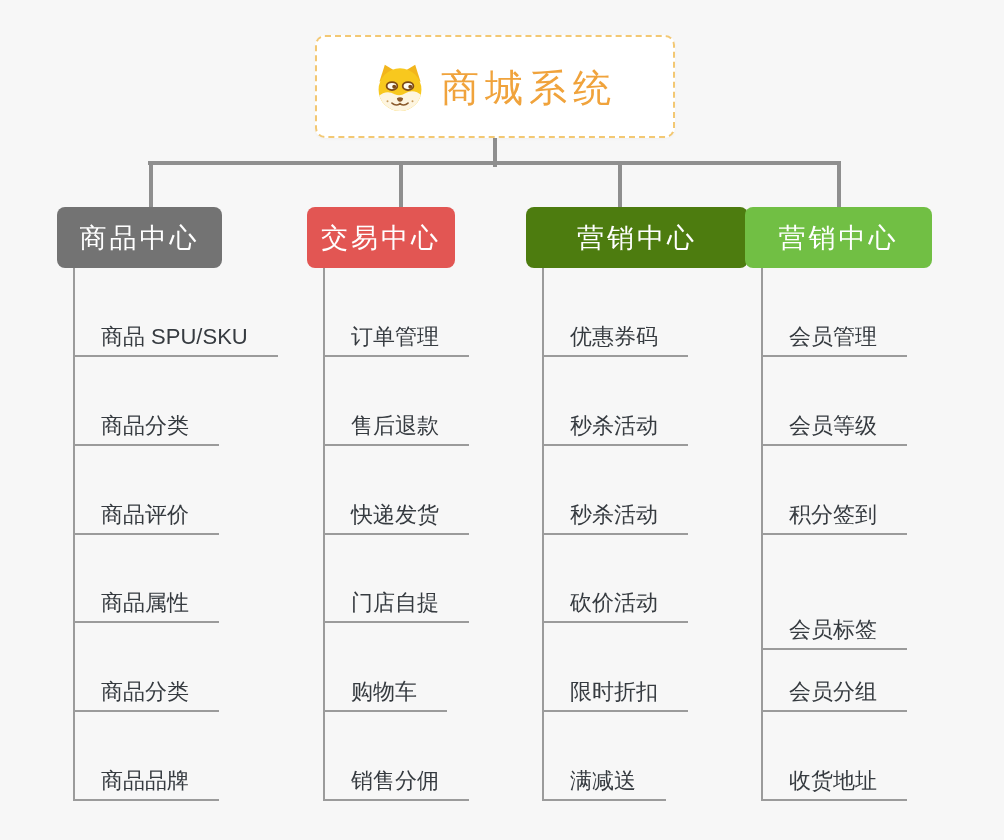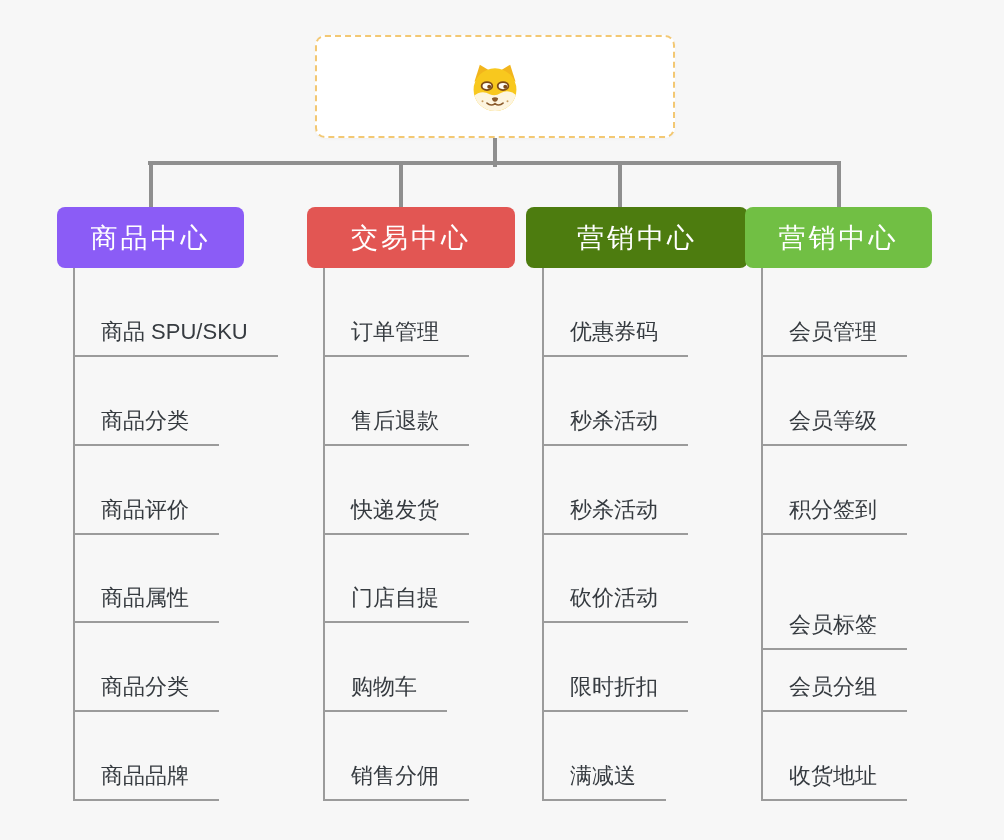--- a/index.html
+++ b/index.html
@@ -82,21 +82,21 @@
     white-space: nowrap;
     cursor: pointer;
   }
 
   
   .child {
     position: absolute;
     height: 44px;
     width: max-content;
     display: flex;
-    align-items: center;
+    align-items: flex-end;
     padding: 0 30px 5px 28px;
     border-bottom: 2px solid var(--line-thin, #9b9b9b);
     cursor: pointer;
   }
   .child-label {
     font-size: 22px;
     line-height: 1.25;
     color: var(--child-text, #363b40);
     white-space: nowrap;
   }
@@ -125,46 +125,47 @@
         <ellipse cx="21" cy="27" rx="6" ry="4.4" fill="#fffdf5" stroke="#7d4a17" stroke-width="2"></ellipse>
         <circle cx="23.5" cy="27.8" r="2.2" fill="#7d4a17"></circle>
         <ellipse cx="39" cy="27" rx="6" ry="4.4" fill="#fffdf5" stroke="#7d4a17" stroke-width="2"></ellipse>
         <circle cx="41.5" cy="27.8" r="2.2" fill="#7d4a17"></circle>
         <path d="M26.5,40.5 Q30,38.5 33.5,40.5 Q33,44 30,44.5 Q27,44 26.5,40.5 Z" fill="#8a5a2b"></path>
         <path d="M21,46 Q25.5,50 30,46.5 Q34.5,50 39,46" fill="none" stroke="#8a5a2b" stroke-width="1.8" stroke-linecap="round"></path>
         <circle cx="16" cy="44" r="1.1" fill="#c79b5e"></circle>
         <circle cx="44" cy="44" r="1.1" fill="#c79b5e"></circle>
       </svg>
     </span>
+    <span class="root-title">商城系统</span>
   </div>
 
   <div id="branches">
       <div class="cline" style="left:149px;top:161px;width:4px;height:46px"></div>
-      <div class="branch-box" style="left:57px;top:207px;width:187px;height:61px;background:#8b5cf6">商品中心</div>
+      <div class="branch-box" style="left:57px;top:207px;width:165px;height:61px;background:#737373">商品中心</div>
       <div class="spine" style="left:73px;top:268px;height:533px"></div>
       <div class="child" style="left:73px;top:313px">
         <span class="child-label">商品 SPU/SKU</span>
       </div>
       <div class="child" style="left:73px;top:402px">
         <span class="child-label">商品分类</span>
       </div>
       <div class="child" style="left:73px;top:491px">
         <span class="child-label">商品评价</span>
       </div>
       <div class="child" style="left:73px;top:579px">
         <span class="child-label">商品属性</span>
       </div>
       <div class="child" style="left:73px;top:668px">
         <span class="child-label">商品分类</span>
       </div>
       <div class="child" style="left:73px;top:757px">
         <span class="child-label">商品品牌</span>
       </div>
       <div class="cline" style="left:399px;top:161px;width:4px;height:46px"></div>
-      <div class="branch-box" style="left:307px;top:207px;width:208px;height:61px;background:#e25653">交易中心</div>
+      <div class="branch-box" style="left:307px;top:207px;width:148px;height:61px;background:#e25653">交易中心</div>
       <div class="spine" style="left:323px;top:268px;height:533px"></div>
       <div class="child" style="left:323px;top:313px">
         <span class="child-label">订单管理</span>
       </div>
       <div class="child" style="left:323px;top:402px">
         <span class="child-label">售后退款</span>
       </div>
       <div class="child" style="left:323px;top:491px">
         <span class="child-label">快递发货</span>
       </div>

